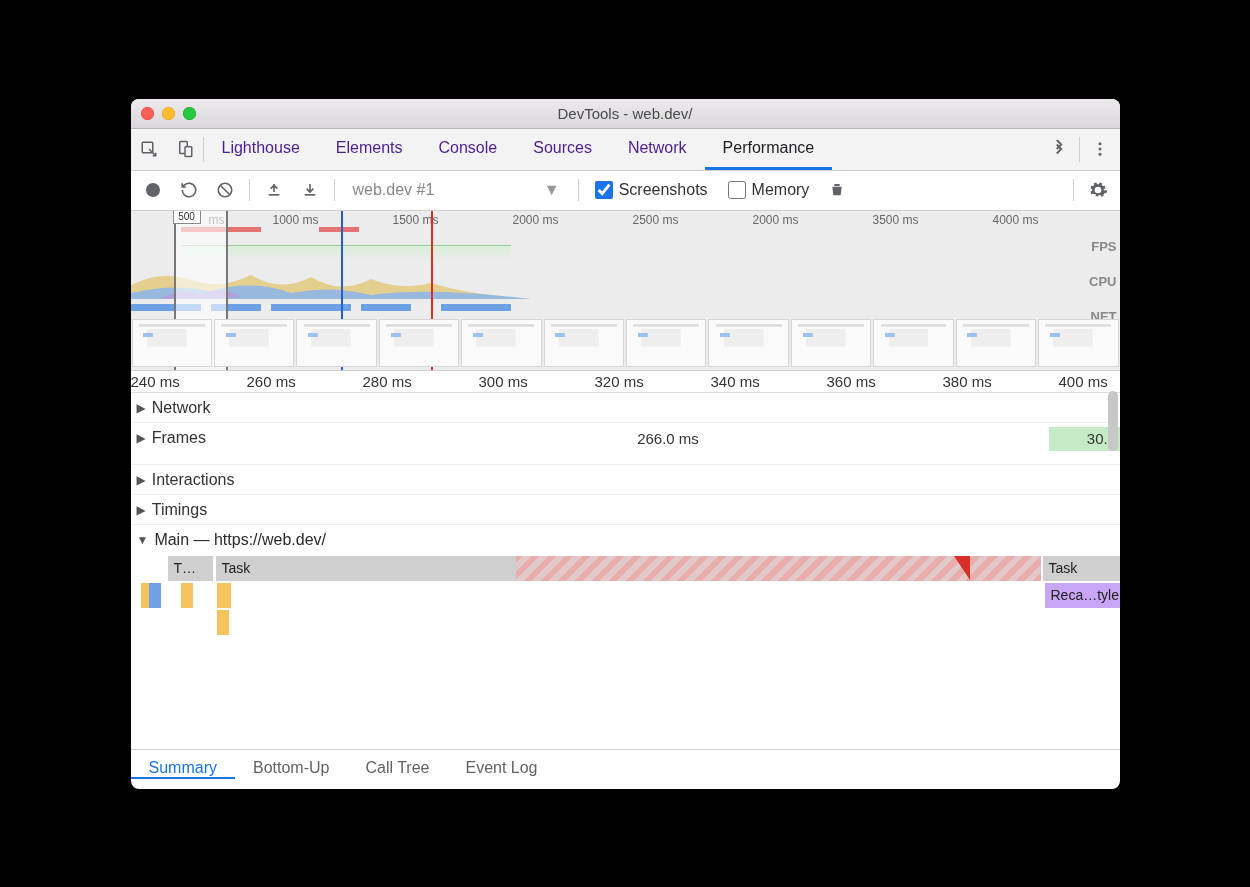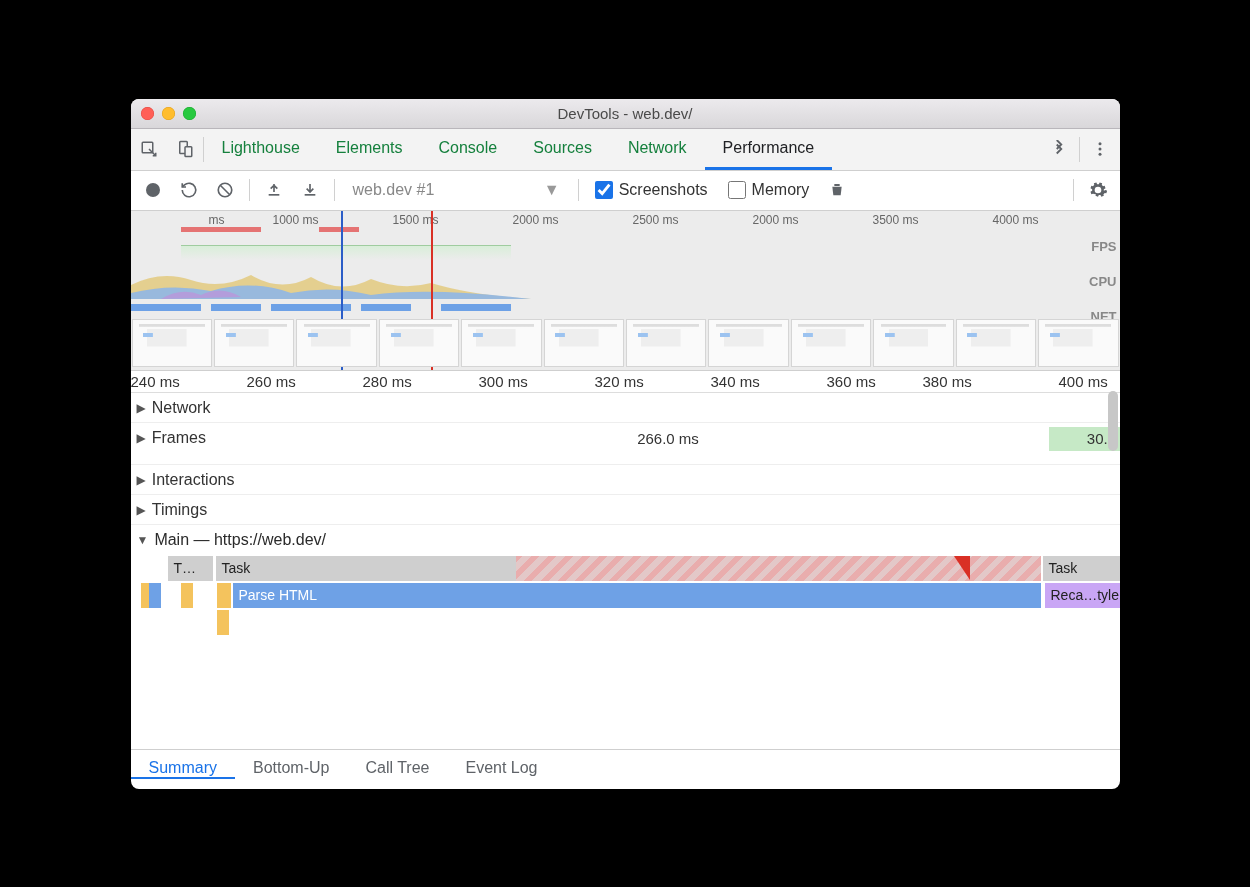--- a/index.html
+++ b/index.html
@@ -51,21 +51,21 @@
 }
 .tabstrip .iconbtn {
   width: 36px; display:flex; align-items:center; justify-content:center;
   color:#5f6368;
 }
 .tabstrip .sep { width:1px; background:#d0d0d0; margin: 8px 0; }
 .tabs { display:flex; align-items:stretch; flex:1; }
 .tab {
   padding: 0 18px;
   display:flex; align-items:center;
-  font-size: 16px; color:#15803d;
+  font-size: 16px; color:#4c1d95;
   border-bottom: 2px solid transparent;
   cursor: pointer;
 }
 .tab.active { color:#202124; border-bottom: 3px solid #1a73e8; }
 .overflow, .menu { width:40px; display:flex; align-items:center; justify-content:center; color:#5f6368;}
 
 .toolbar {
   height: 40px;
   border-bottom: 1px solid #cfcfcf;
   display:flex; align-items:center; gap:4px; padding: 0 6px;
@@ -270,20 +270,23 @@
         <path d="M0 34 L0 20 Q30 5 60 15 Q90 25 120 10 Q150 28 180 12 Q210 30 240 14 Q270 26 300 18 Q340 30 400 34 Z" fill="#e3ca7f" opacity="0.85"></path>
         <path d="M0 34 L0 28 Q40 18 80 26 Q120 14 160 28 Q200 20 240 30 Q300 22 400 34 Z" fill="#8fb6e6" opacity="0.9"></path>
         <path d="M30 34 Q50 22 70 30 Q90 20 110 32 L30 34 Z" fill="#b39ddb"></path>
       </svg>
     </div>
     <div class="ov-blue" style="top:93px;left:0;width:70px"></div>
     <div class="ov-blue" style="top:93px;left:80px;width:50px"></div>
     <div class="ov-blue" style="top:93px;left:140px;width:80px"></div>
     <div class="ov-blue" style="top:93px;left:230px;width:50px"></div>
     <div class="ov-blue" style="top:93px;left:310px;width:70px"></div>
+    <div class="ov-sel">
+      <div class="knob l">500</div>
+    </div>
     <div class="ov-line-b" style="left:210px"></div>
     <div class="ov-line-r" style="left:300px"></div>
     <div class="ov-lbls">
       <div>FPS</div>
       <div>CPU</div>
       <div>NET</div>
     </div>
     <div class="ov-thumbs">
       <div class="thumb"></div>
       <div class="thumb"></div>
@@ -302,21 +305,21 @@
 
   <div class="flame">
     <div class="ruler2">
       <span style="left:0px">240 ms</span>
       <span style="left:116px">260 ms</span>
       <span style="left:232px">280 ms</span>
       <span style="left:348px">300 ms</span>
       <span style="left:464px">320 ms</span>
       <span style="left:580px">340 ms</span>
       <span style="left:696px">360 ms</span>
-      <span style="left:792px">380 ms</span>
+      <span style="left:812px">380 ms</span>
       <span style="left:928px">400 ms</span>
     </div>
 
     <div class="track net-track">
       <div class="track-h">
           <span class="arrow">▶</span>
           <span>Network</span>
         </div>
     </div>
 
@@ -358,21 +361,20 @@
           <div class="fblk g-task" style="left:85px;width:300px">Task</div>
           <div class="fblk g-hatch" style="left:385px;width:525px"></div>
           <div class="triangle-r" style="right:150px"></div>
           <div class="fblk g-task" style="left:912px;width:140px">Task</div>
         </div>
         <div class="frow">
           <div class="fblk g-yel" style="left:10px;width:6px"></div>
           <div class="fblk g-html" style="left:18px;width:4px"></div>
           <div class="fblk g-yel" style="left:50px;width:10px"></div>
           <div class="fblk g-yel" style="left:86px;width:14px"></div>
-          <div class="fblk g-html" style="left:102px;width:808px">Parse HTML</div>
           <div class="fblk g-purp" style="left:914px;width:110px">Reca…tyle</div>
         </div>
         <div class="frow">
           <div class="fblk g-yel" style="left:86px;width:10px"></div>
         </div>
       </div>
     </div>
     <div class="vscroll" style="top:20px"></div>
   </div>
 

